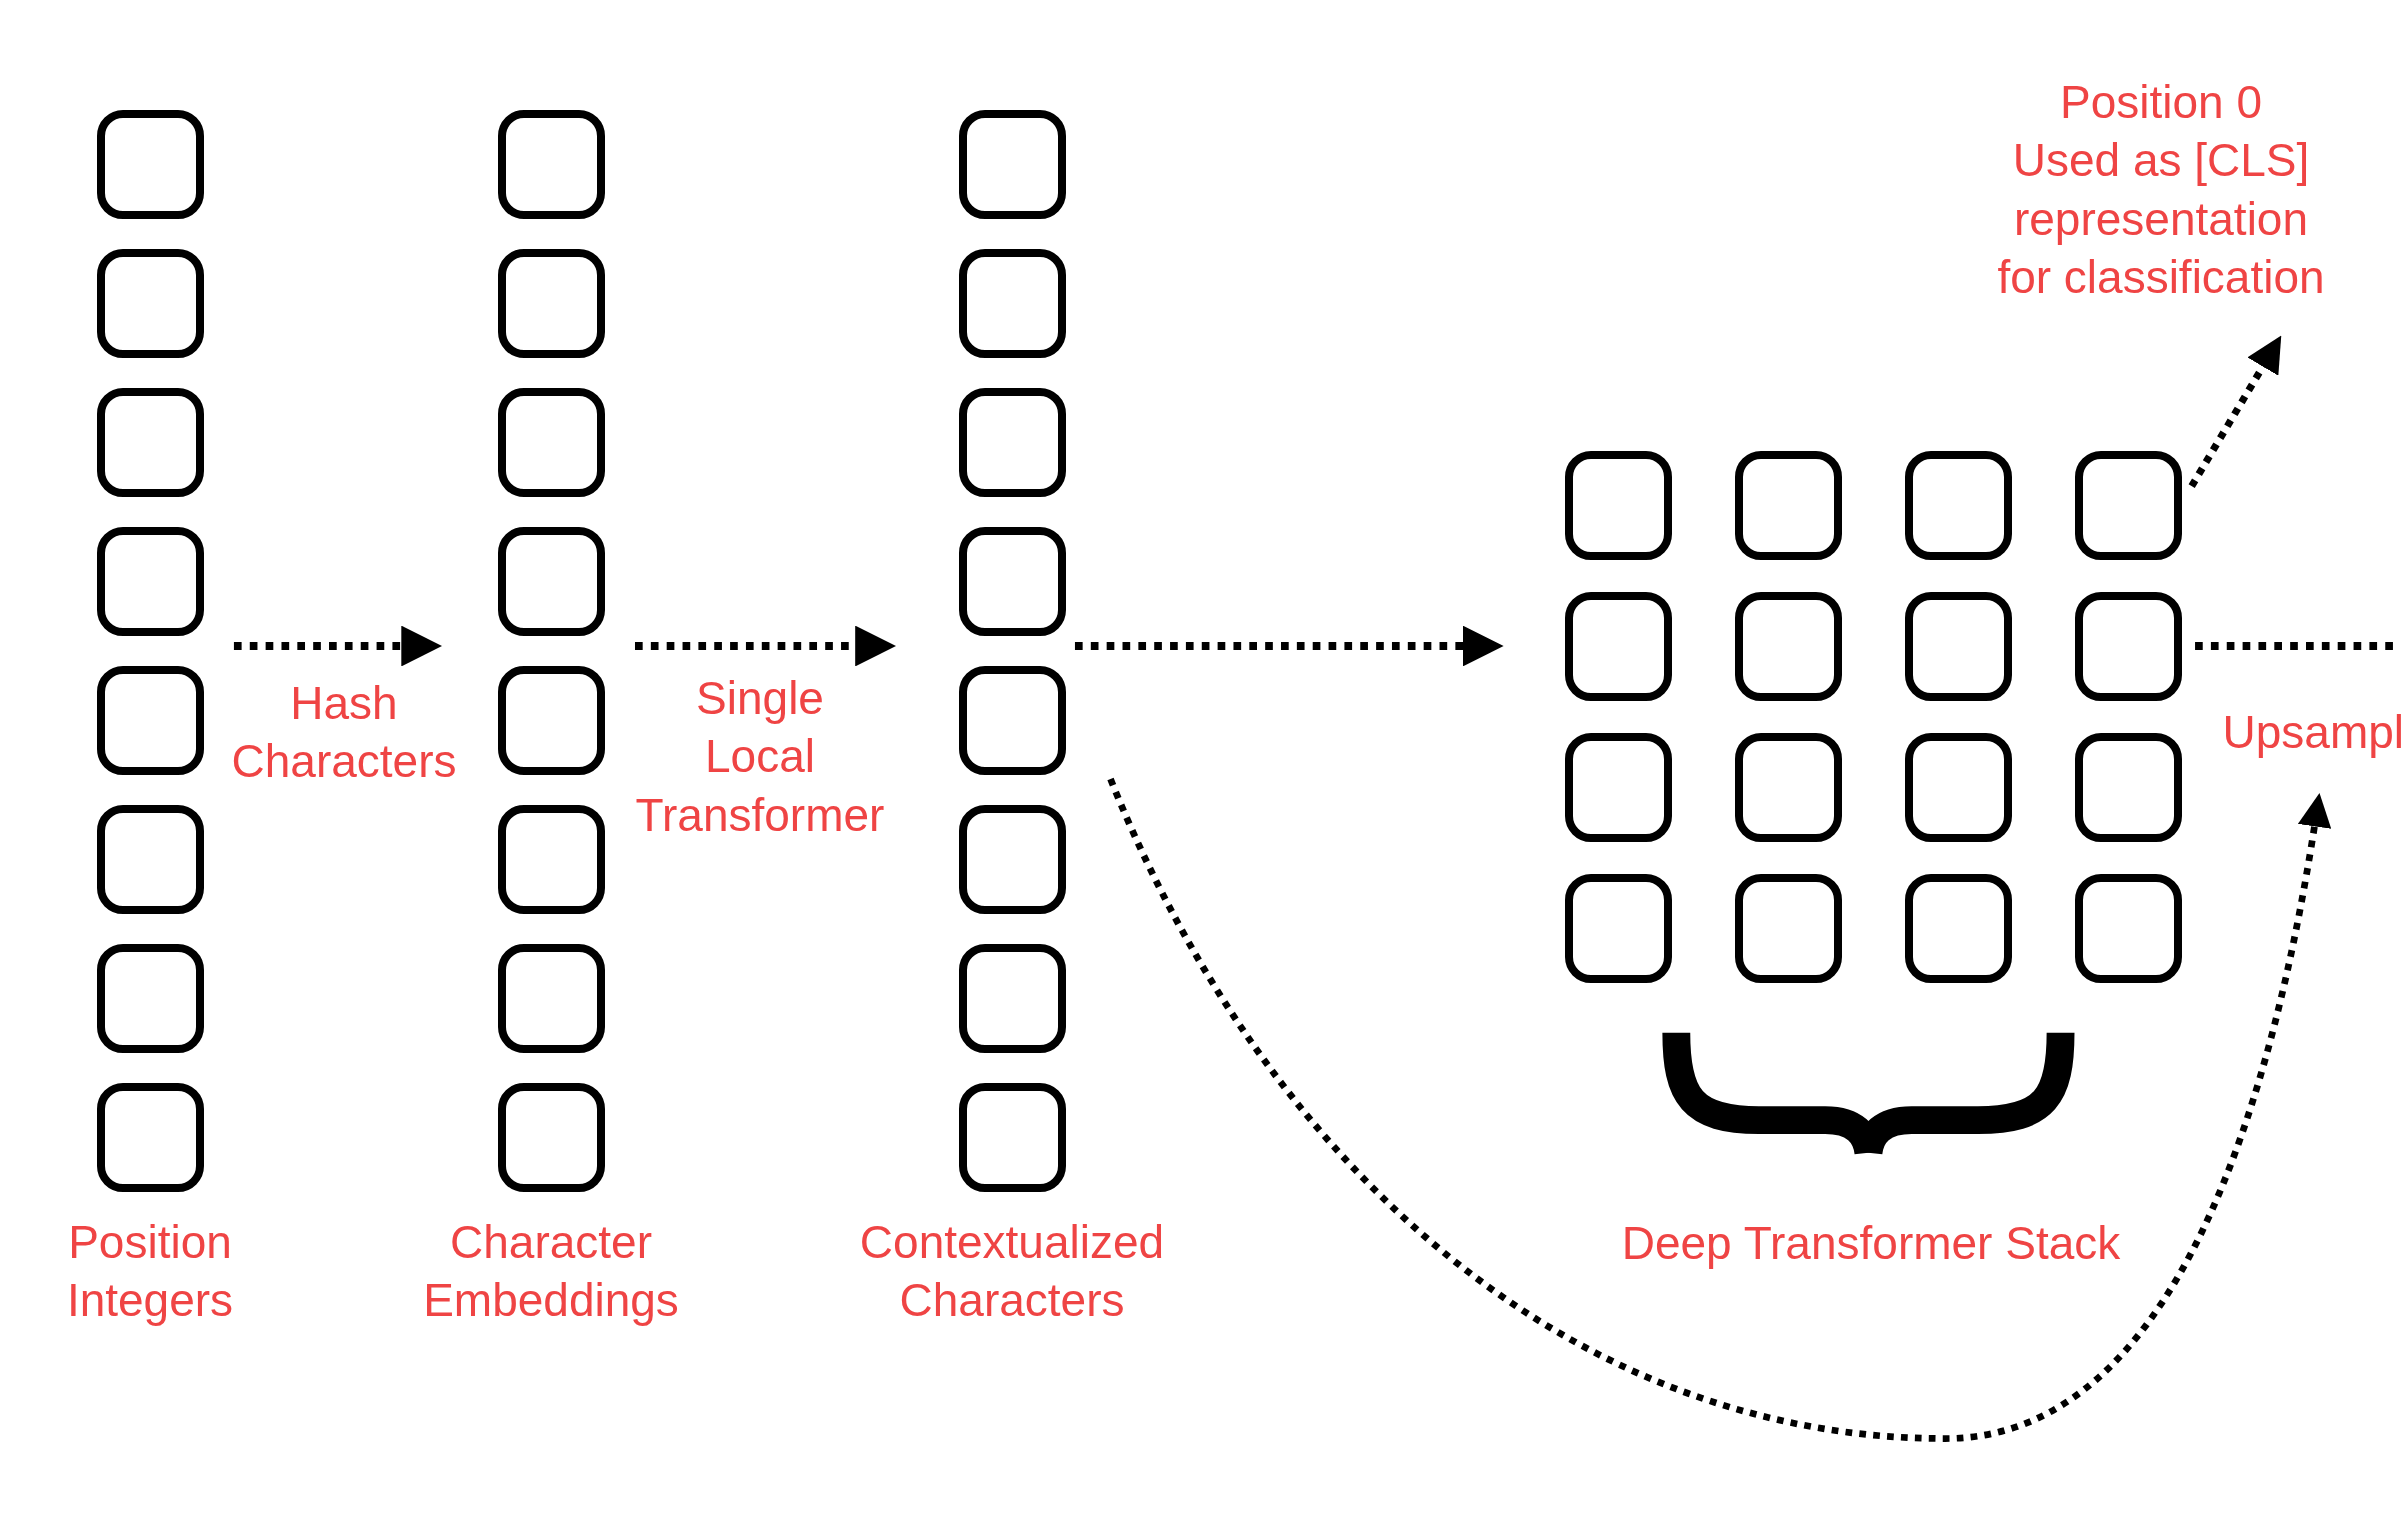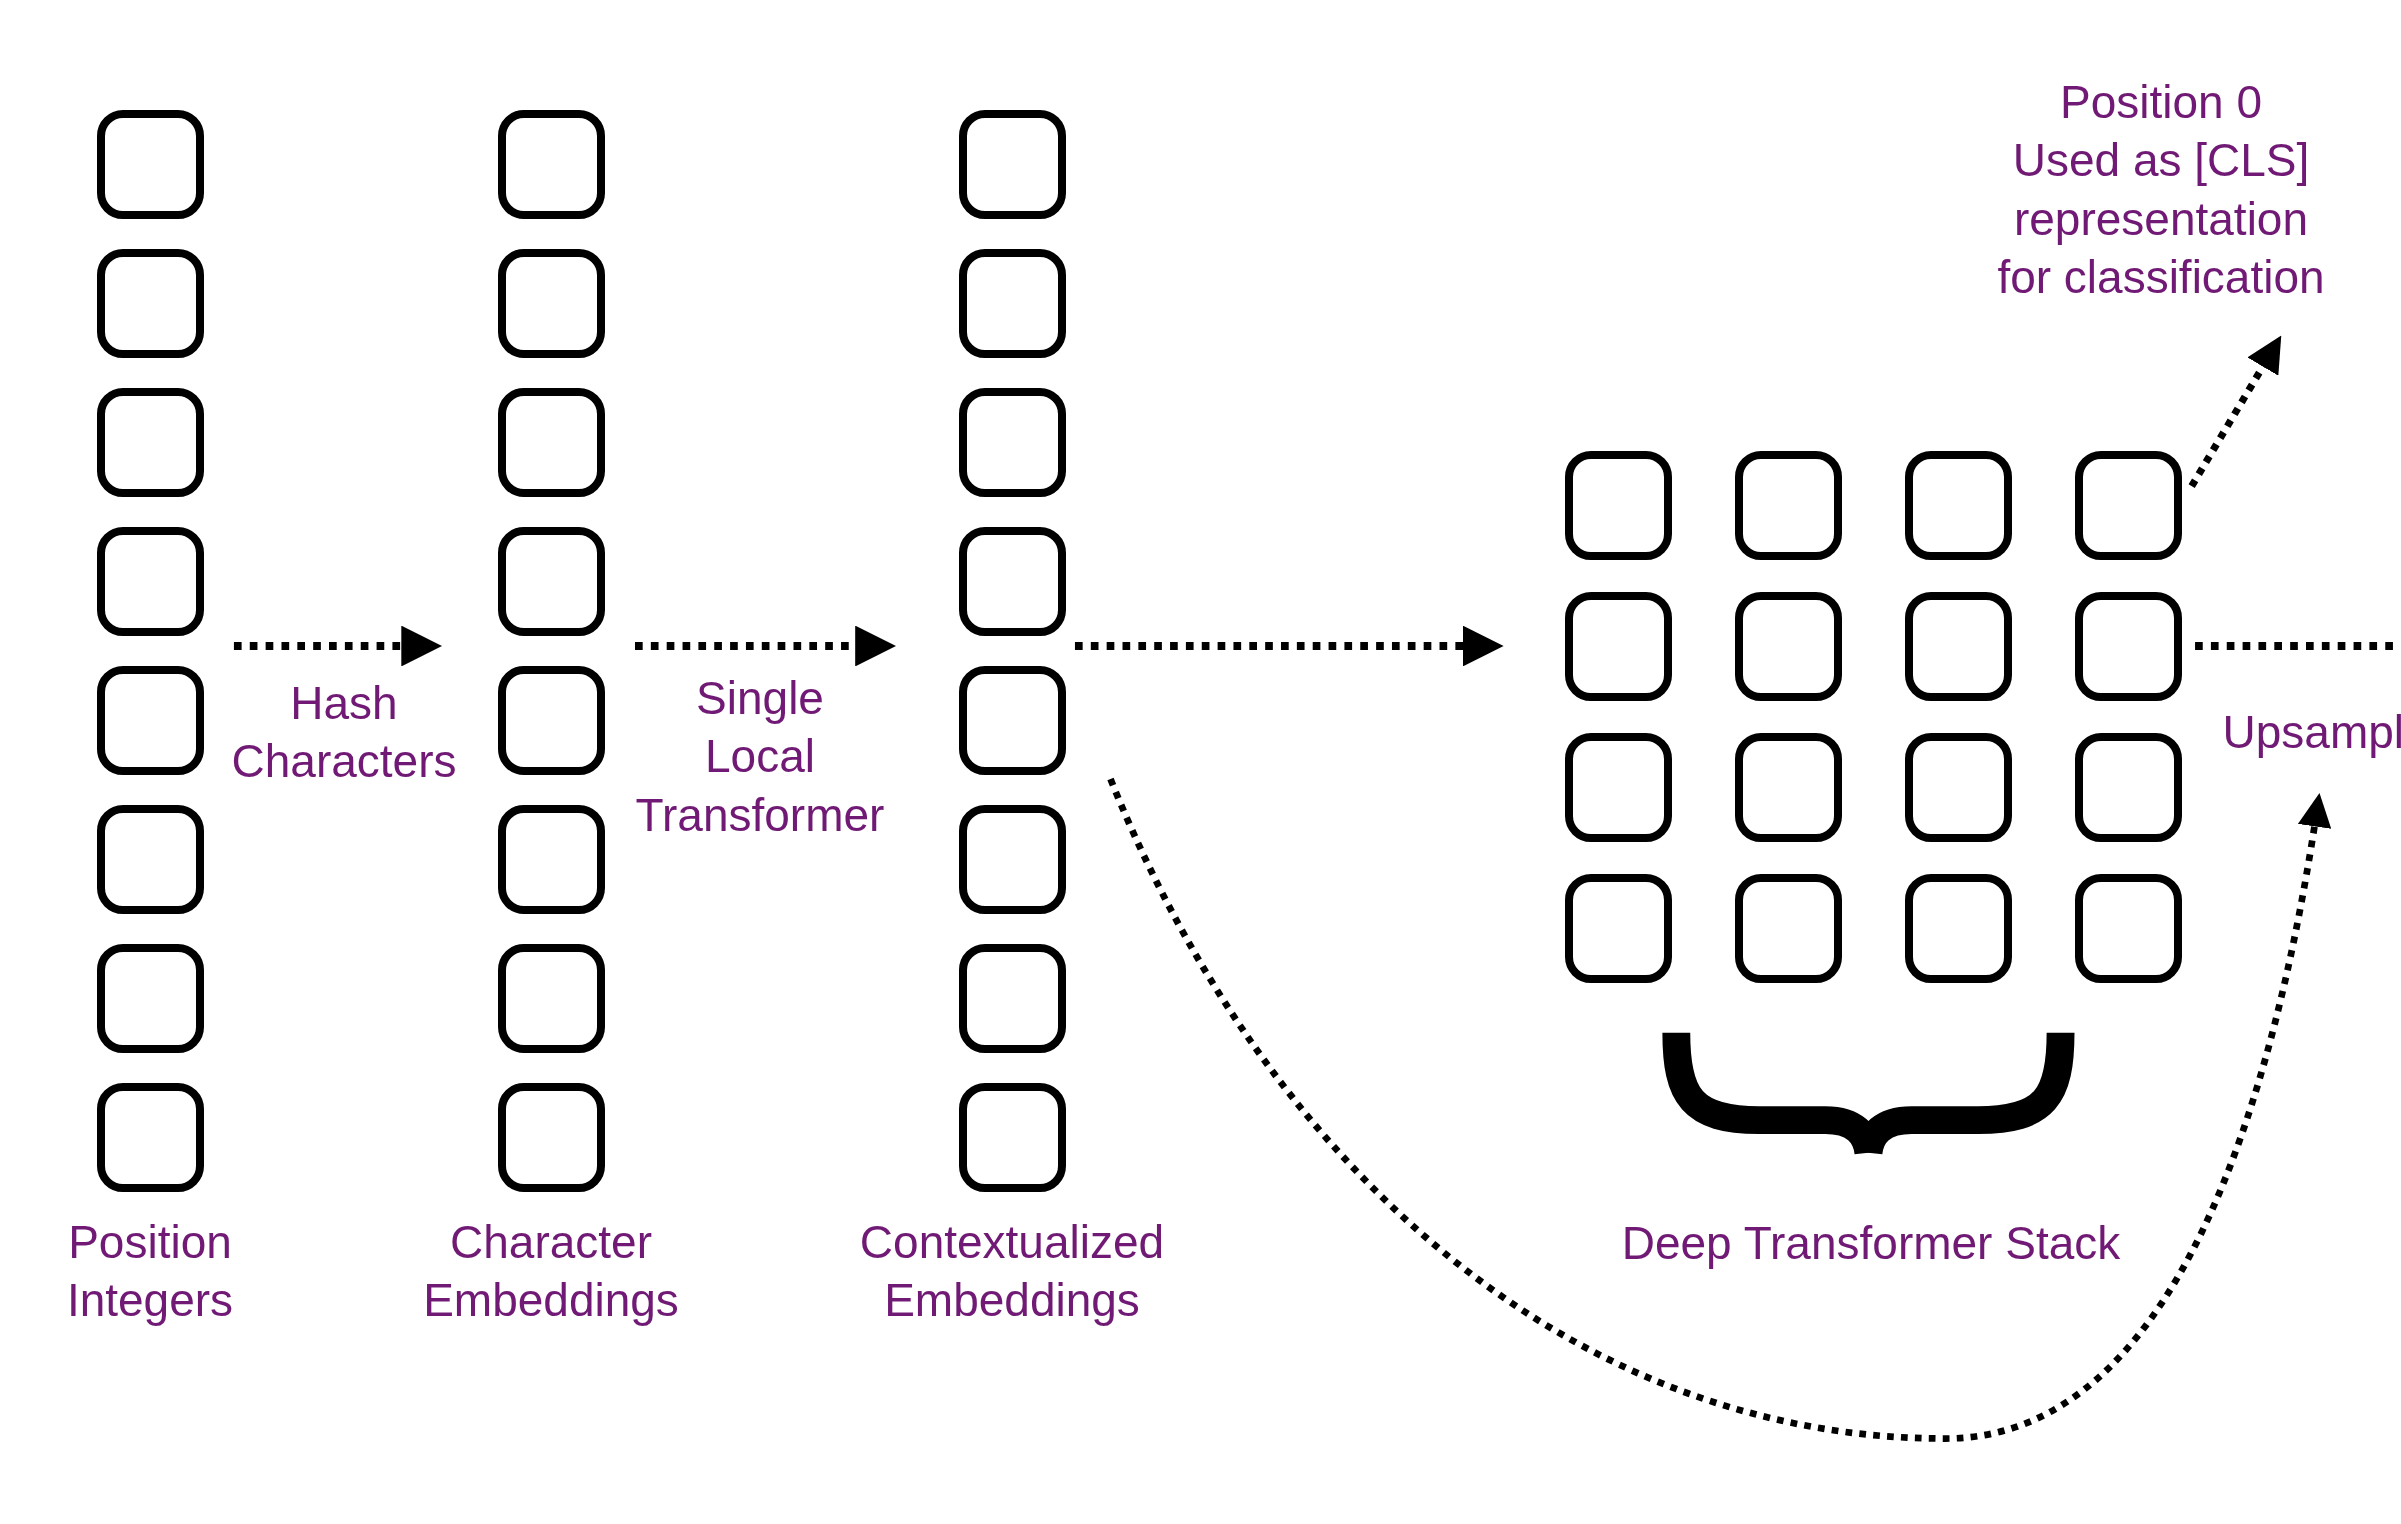--- a/index.html
+++ b/index.html
@@ -12,21 +12,21 @@
   .sq{
     width:107px;height:109px;box-sizing:border-box;background:#ffffff;
     border:8.6px solid #000000;border-radius:26px;
   }
   .tgrid{
     position:absolute;left:1565px;top:451px;
     display:grid;grid-template-columns:repeat(4,107px);grid-auto-rows:109px;
     column-gap:63px;row-gap:32px;
   }
   .lbl{
-    position:absolute;color:#701a75;font-size:46px;line-height:127%;
+    position:absolute;color:#ef4444;font-size:46px;line-height:127%;
     text-align:center;white-space:pre-line;transform:translateX(-50%);
   }
 </style>
 </head>
 <body>
 
 <div class="canvas">
 
   <svg class="arrow-layer" viewBox="0 0 6885 3175" xmlns="http://www.w3.org/2000/svg">
     <defs>
@@ -99,21 +99,21 @@
       <div class="sq"></div>
       <div class="sq"></div>
       <div class="sq"></div>
     </div>
 
   <div class="lbl" style="left:150px;top:1213px">Position
 Integers</div>
   <div class="lbl" style="left:551px;top:1213px">Character
 Embeddings</div>
   <div class="lbl" style="left:1012px;top:1213px">Contextualized
-Embeddings</div>
+Characters</div>
   <div class="lbl" style="left:1871px;top:1214px">Deep Transformer Stack</div>
 
   <div class="lbl" style="left:344px;top:674px">Hash
 Characters</div>
   <div class="lbl" style="left:760px;top:669px">Single
 Local
 Transformer</div>
   <div class="lbl" style="left:2344px;top:703px">Upsampling</div>
 
   <div class="lbl" style="left:2161px;top:73px">Position 0

